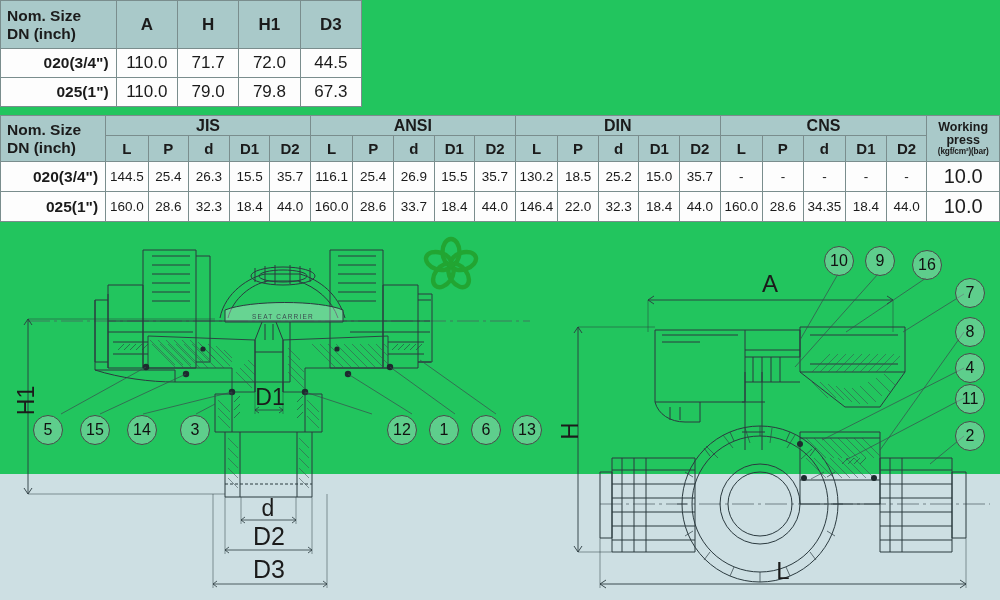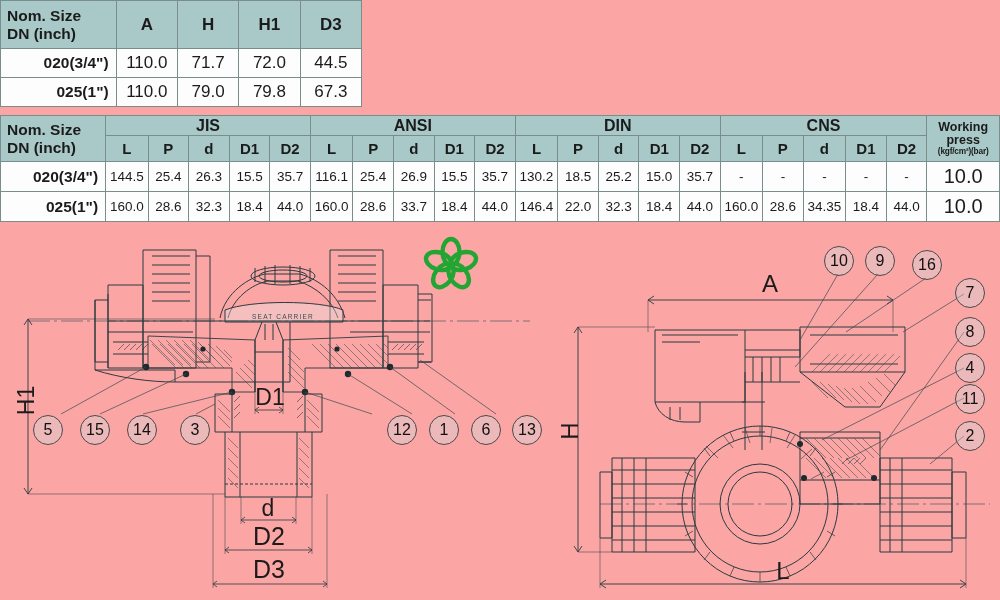--- a/index.html
+++ b/index.html
@@ -5,22 +5,22 @@
   * { box-sizing: border-box; }
   html, body {
     margin: 0; padding: 0;
     width: 1000px; height: 600px;
     overflow: hidden;
     background: #cddfe3;
     font-family: "Liberation Sans", sans-serif;
   }
   #page {
     position: relative;
-    width: 1000px; height: 600px;
-    background: #fca5a5;
+    width: 1000px; height: 474px;
+    background: #22c55e;
   }
 
   
   .tbl {
     position: absolute;
     border-collapse: collapse;
     font-family: "Liberation Sans", sans-serif;
     background: #ffffff;
   }
   .tbl td, .tbl th {

